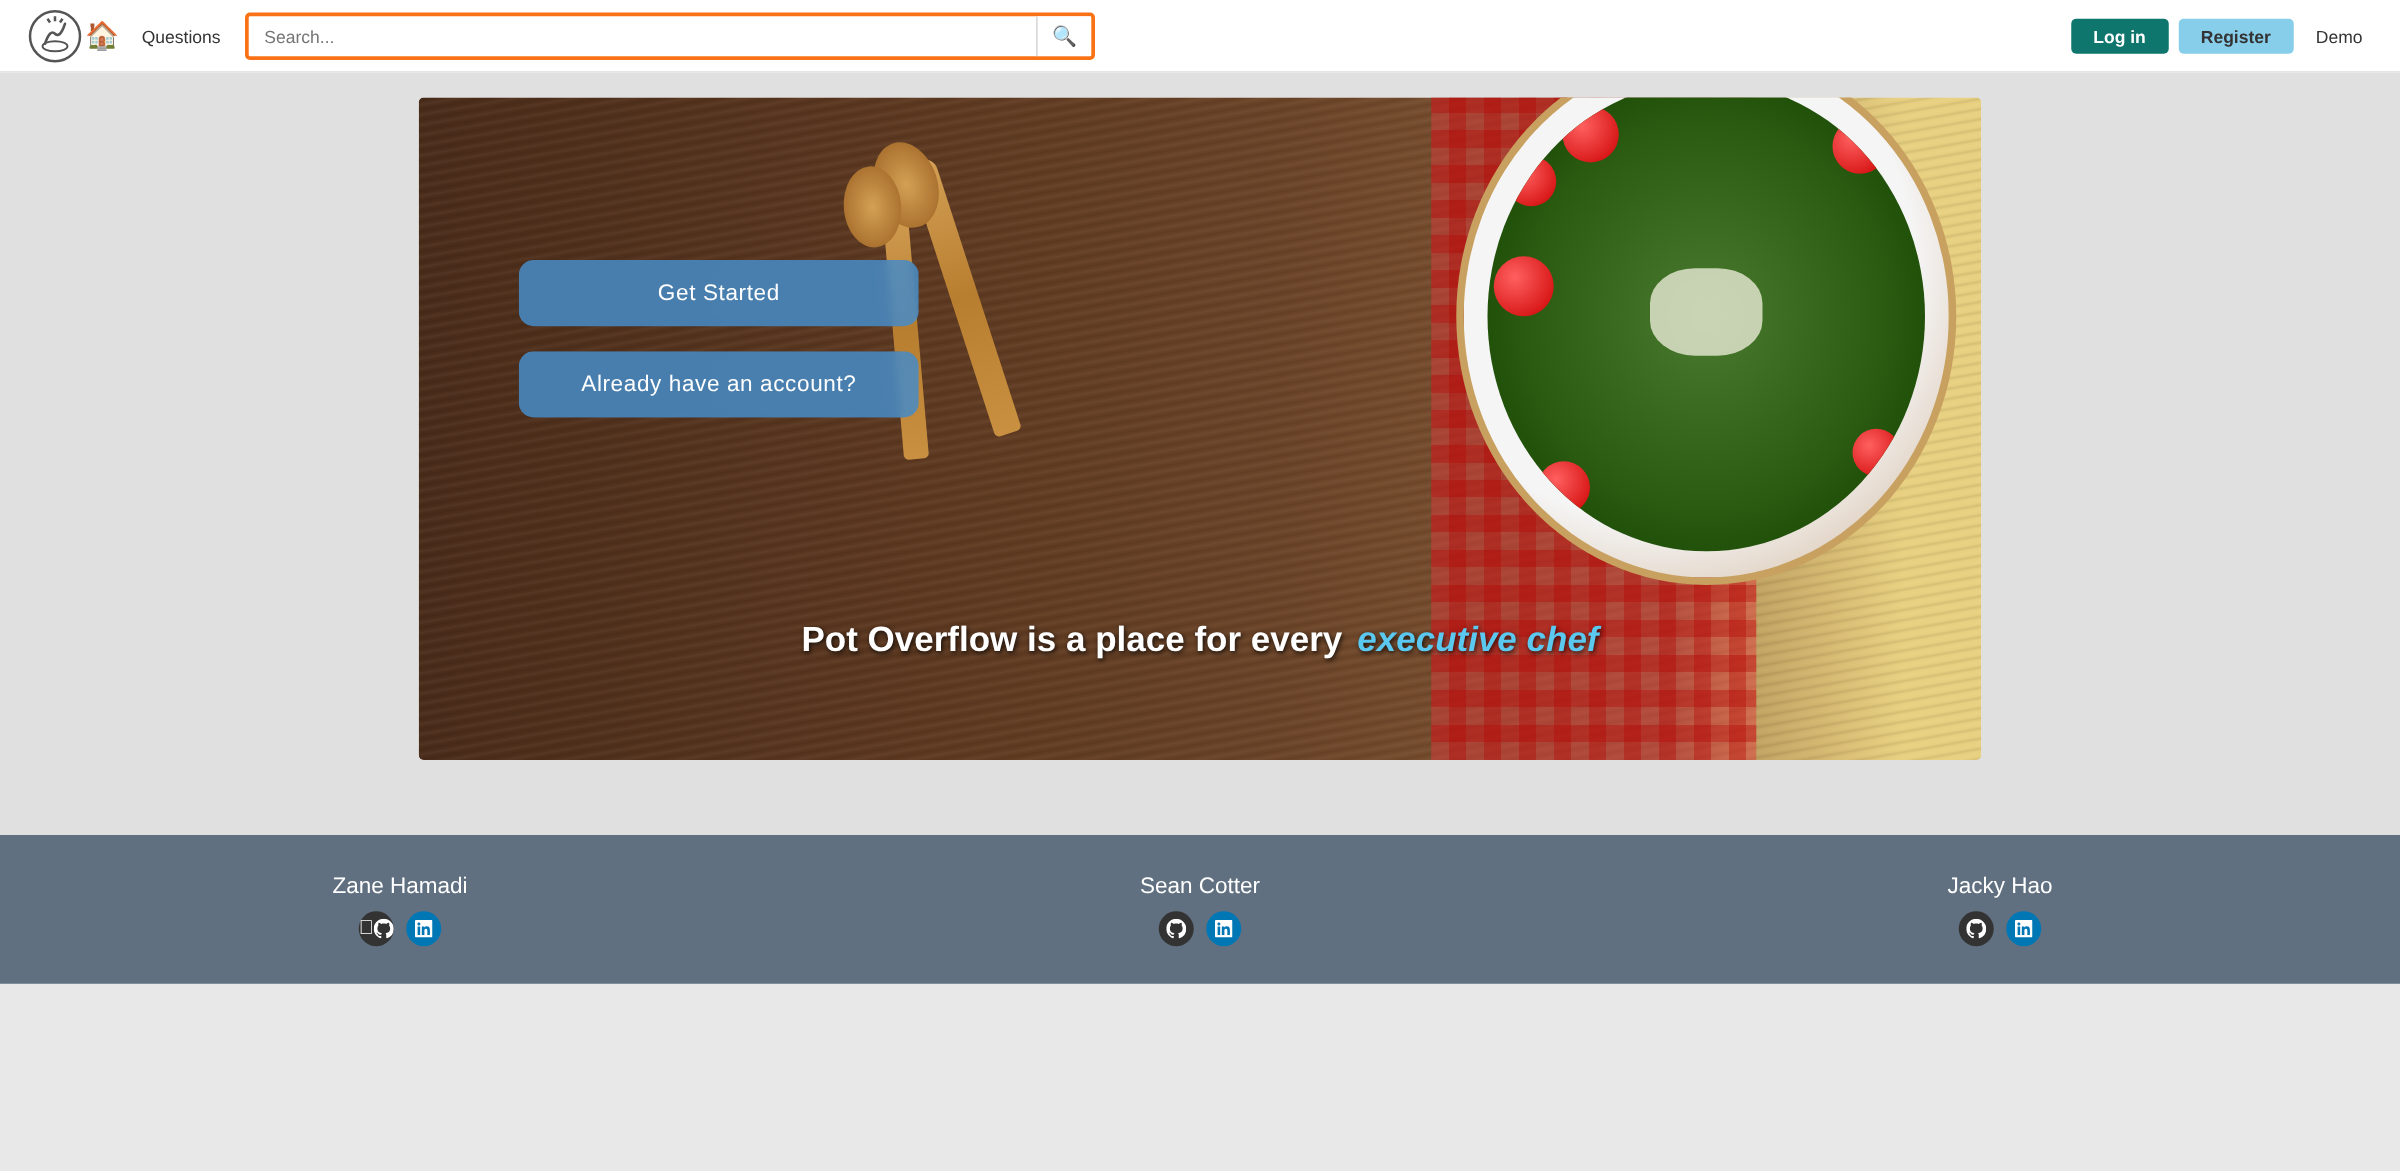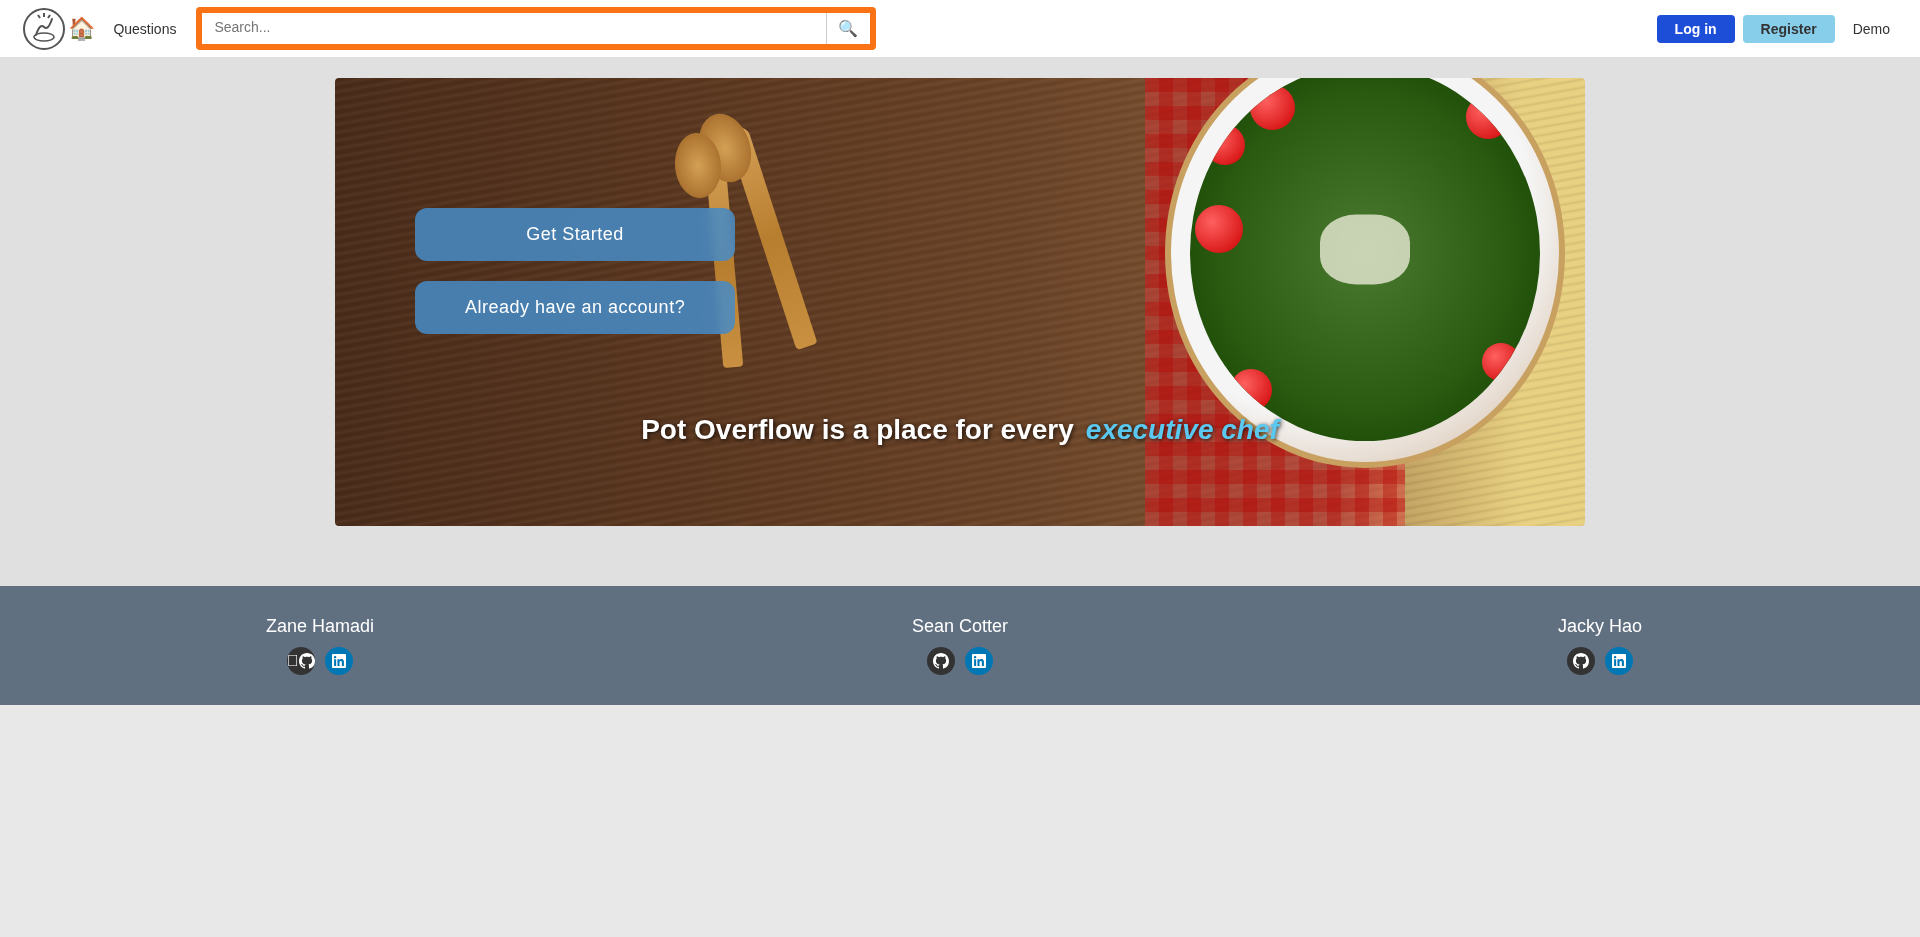--- a/index.html
+++ b/index.html
@@ -26,22 +26,22 @@
       font-size: 14px;
       font-weight: normal;
       margin-right: 20px;
       cursor: pointer;
       color: #333;
     }
     .navbar-search {
       flex: 1;
       max-width: 680px;
       display: flex;
-      align-items: flex-start;
-      border: 6px solid #f97316;
+      align-items: center;
+      border: 3px solid #f97316;
       border-radius: 4px;
       overflow: hidden;
       background: #fff;
     }
     .navbar-search input {
       flex: 1;
       border: none;
       outline: none;
       padding: 6px 12px;
       font-size: 14px;
@@ -56,21 +56,21 @@
       font-size: 16px;
       color: #555;
     }
     .navbar-spacer { flex: 1; }
     .navbar-auth {
       display: flex;
       align-items: center;
       gap: 8px;
     }
     .btn-login {
-      background: #1d4ed8;
+      background: #0f766e;
       color: #fff;
       border: none;
       padding: 6px 18px;
       border-radius: 4px;
       cursor: pointer;
       font-size: 14px;
       font-weight: bold;
     }
     .btn-register {
       background: #87ceeb;
@@ -88,21 +88,21 @@
       cursor: pointer;
       font-size: 14px;
       color: #333;
       padding: 6px 10px;
     }
 
     
     .hero {
       position: relative;
       width: 1250px;
-      height: 448px;
+      height: 530px;
       margin: 0 auto;
       overflow: hidden;
       border-radius: 4px;
     }
     .hero-bg {
       width: 100%;
       height: 100%;
       background: linear-gradient(
         to right,
         #4a2c1a 0%,

